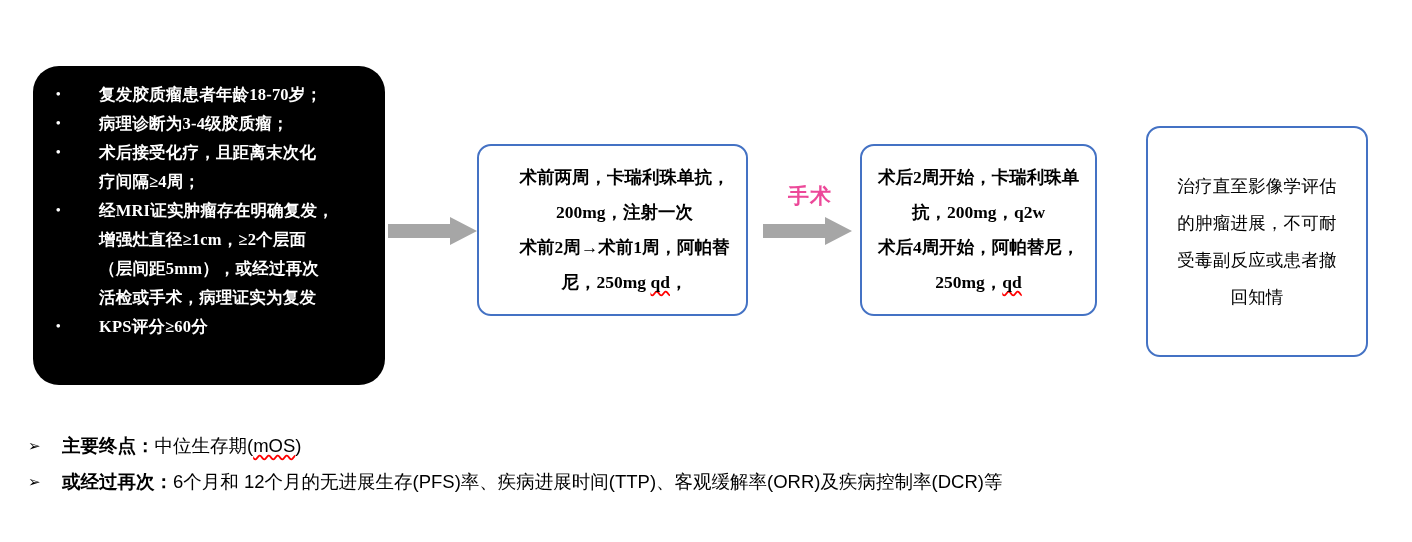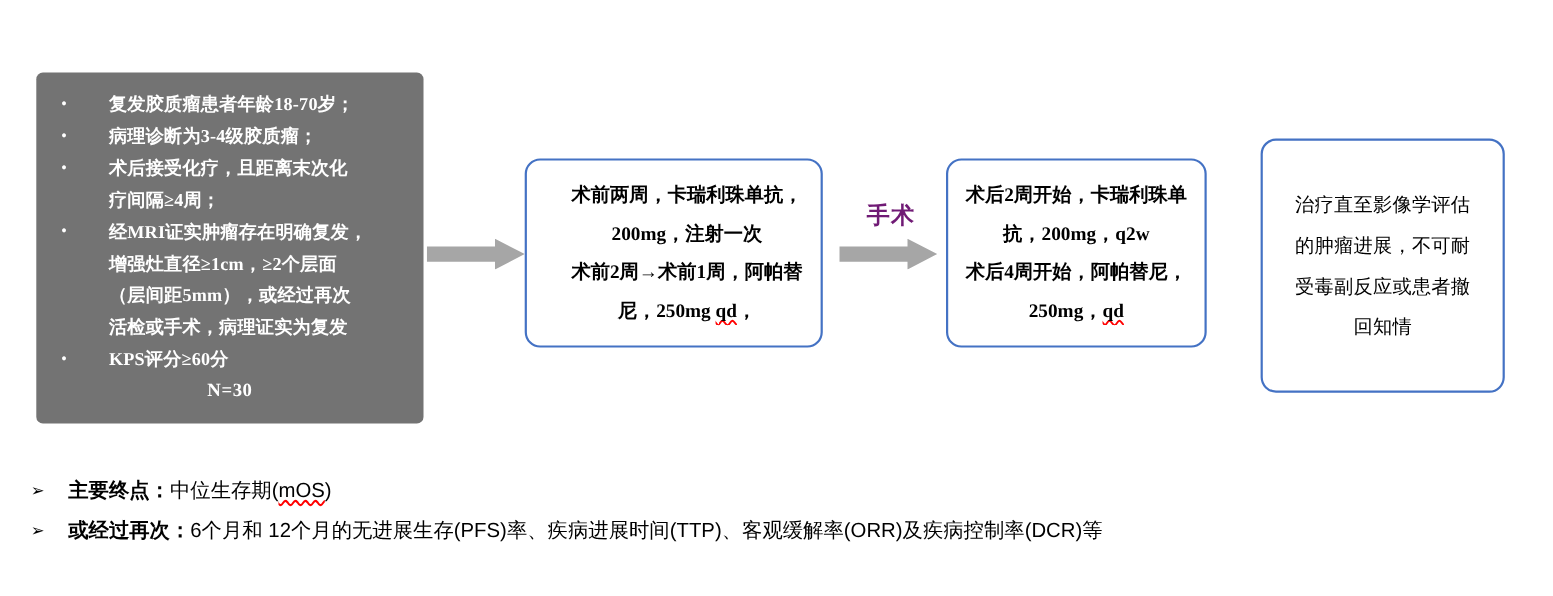--- a/index.html
+++ b/index.html
@@ -15,22 +15,22 @@
     overflow: hidden;
   }
 
   
   .elig-box {
     position: absolute;
     left: 33px;
     top: 66px;
     width: 352px;
     height: 319px;
-    background: #737373;
-    border-radius: 6px;
+    background: #000000;
+    border-radius: 26px;
     box-sizing: border-box;
     padding: 14px 10px 8px 10px;
   }
   .elig-list {
     list-style: none;
     margin: 0;
     padding: 0;
   }
   .elig-item {
     position: relative;
@@ -112,21 +112,21 @@
 
   .surgery-label {
     position: absolute;
     left: 770px;
     top: 182px;
     width: 80px;
     text-align: center;
     font-family: "Liberation Sans", sans-serif;
     font-weight: bold;
     font-size: 21px;
-    color: #701a75;
+    color: #ec4899;
     letter-spacing: 1px;
   }
 
   
   .endpoints {
     position: absolute;
     left: 28px;
     top: 432px;
     width: 1340px;
   }
@@ -163,21 +163,20 @@
     <li class="elig-item">复发胶质瘤患者年龄18-70岁；</li>
     <li class="elig-item">病理诊断为3-4级胶质瘤；</li>
     <li class="elig-item">术后接受化疗，且距离末次化</li>
     <li class="elig-item" style="padding-left: 56px; --nb: 1;">疗间隔≥4周；</li>
     <li class="elig-item">经MRI证实肿瘤存在明确复发，</li>
     <li class="elig-item" style="padding-left: 56px; --nb: 1;">增强灶直径≥1cm，≥2个层面</li>
     <li class="elig-item" style="padding-left: 56px; --nb: 1;">（层间距5mm），或经过再次</li>
     <li class="elig-item" style="padding-left: 56px; --nb: 1;">活检或手术，病理证实为复发</li>
     <li class="elig-item">KPS评分≥60分</li>
   </ul>
-  <div class="elig-n">N=30</div>
 </div>
 
 <div class="arrow" id="arrow-1">
   <svg viewBox="0 0 89 28" preserveAspectRatio="none">
     <polygon points="0,7 62,7 62,0 89,14 62,28 62,21 0,21" fill="#A6A6A6"></polygon>
   </svg>
 </div>
 
 <div class="wbox" id="box-preop">
   <div class="line">术前两周，卡瑞利珠单抗，</div>

